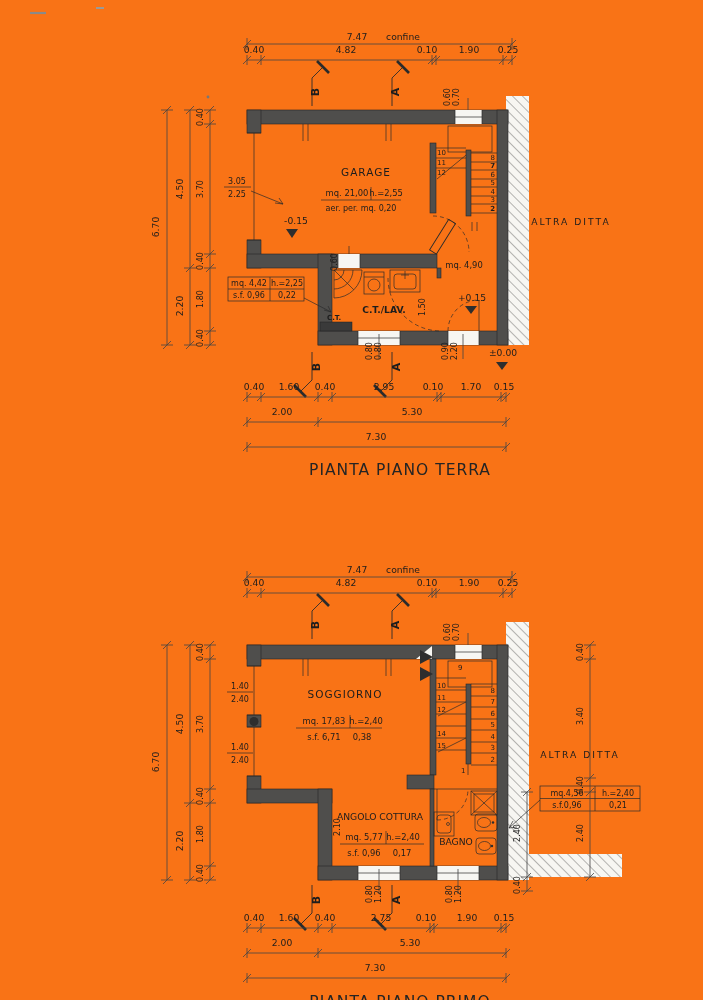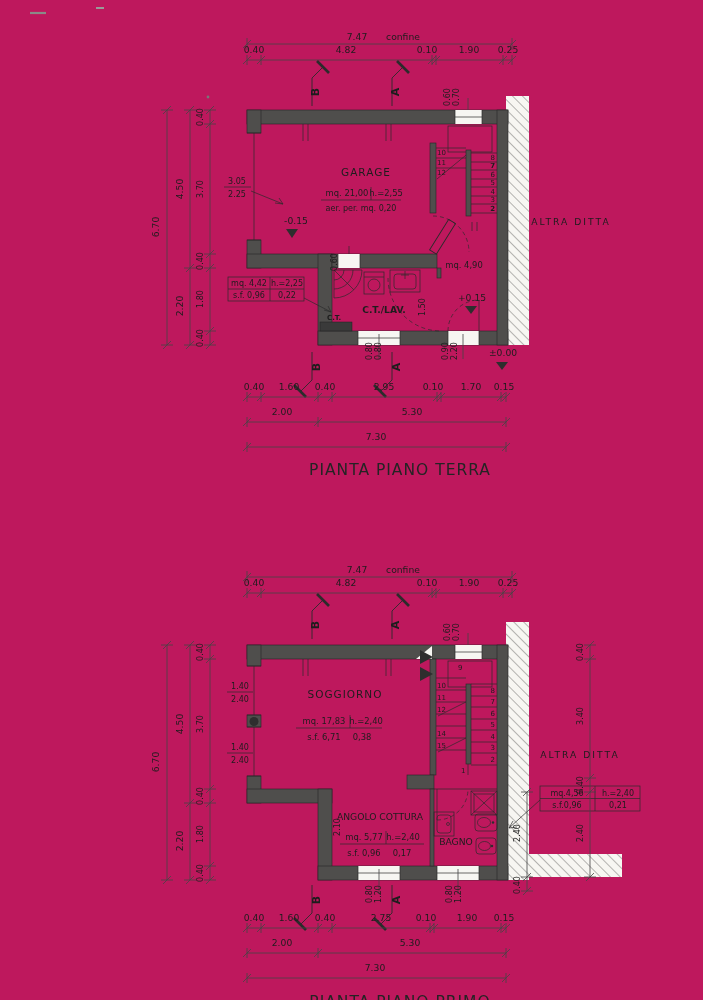--- a/index.html
+++ b/index.html
@@ -1,16 +1,16 @@
 <!DOCTYPE html>
 <html><head>
 <meta charset="utf-8">
 <style>
   html,body{margin:0;padding:0;background:#e8e8e6;}
-  .page{position:relative;width:703px;height:1000px;background:#be185d;overflow:hidden;
+  .page{position:relative;width:703px;height:1000px;background:#f97316;overflow:hidden;
         font-family:"DejaVu Sans",sans-serif;}
   svg{position:absolute;left:0;top:0;}
   svg text{font-family:"DejaVu Sans",sans-serif;fill:#1d1d1d;}
   .w{fill:#4f4e4c;stroke:#262626;stroke-width:.6;}
   .paper{fill:#f7f6f2;stroke:none;}
   .tn{stroke:#2b2b2b;fill:none;stroke-width:.9;}
   .tn2{stroke:#2b2b2b;fill:none;stroke-width:.7;}
   .dm{stroke:#454545;fill:none;stroke-width:.8;}
   .dash{stroke-dasharray:4 3;}
   .tri{fill:#2e2e2e;stroke:none;}

